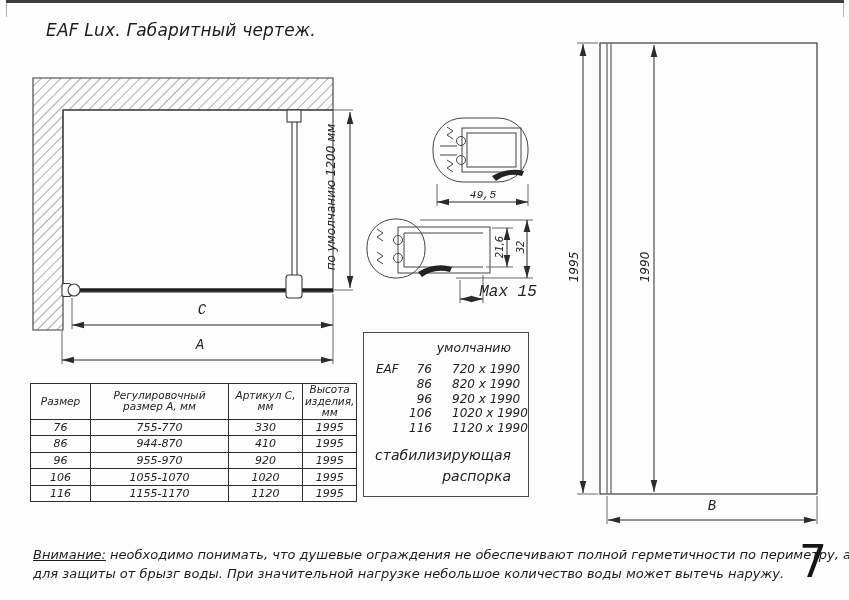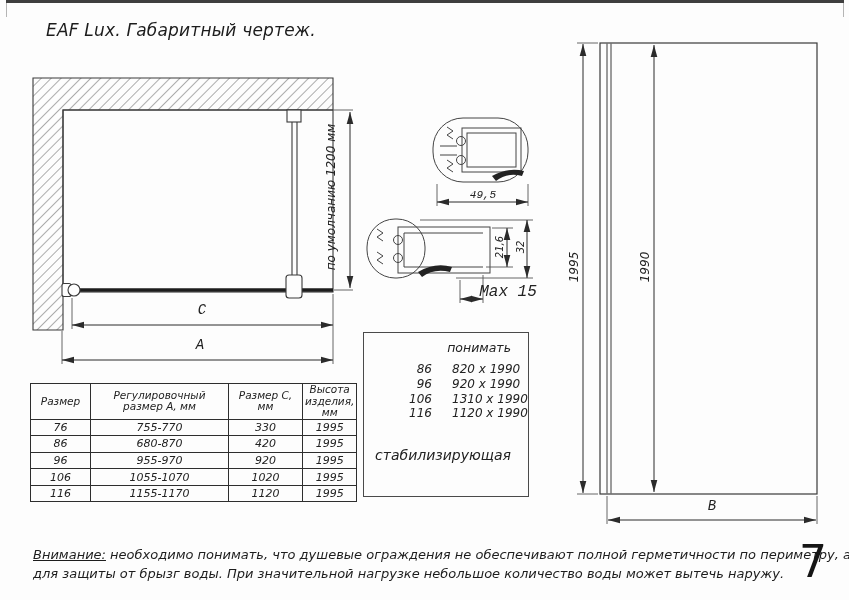--- a/index.html
+++ b/index.html
@@ -167,35 +167,35 @@
     <colgroup>
         <col style="width:60px">
         <col style="width:138px">
         <col style="width:74px">
         <col style="width:45px">
       </colgroup>
     <thead>
       <tr>
         <th>Размер</th>
         <th>Регулировочный размер А, мм</th>
-        <th>Размер C, мм</th>
+        <th>Артикул C, мм</th>
         <th>Высота изделия, мм</th>
       </tr>
     </thead>
     <tbody>
       <tr>
         <td>76</td>
         <td>755-770</td>
         <td>330</td>
         <td>1995</td>
       </tr>
       <tr>
         <td>86</td>
-        <td>680-870</td>
-        <td>420</td>
+        <td>944-870</td>
+        <td>410</td>
         <td>1995</td>
       </tr>
       <tr>
         <td>96</td>
         <td>955-970</td>
         <td>920</td>
         <td>1995</td>
       </tr>
       <tr>
         <td>106</td>
@@ -206,45 +206,51 @@
       <tr>
         <td>116</td>
         <td>1155-1170</td>
         <td>1120</td>
         <td>1995</td>
       </tr>
     </tbody>
   </table>
 
   <div id="size-box" class="abs">
-    <div class="sb-header">понимать</div>
+    <div class="sb-header">умолчанию</div>
     <div class="sb-rows">
+      <div class="sb-row">
+        <span class="sb-series">EAF</span>
+        <span class="sb-art">76</span>
+        <span class="sb-size">720 x 1990</span>
+      </div>
       <div class="sb-row">
         <span class="sb-series"></span>
         <span class="sb-art">86</span>
         <span class="sb-size">820 x 1990</span>
       </div>
       <div class="sb-row">
         <span class="sb-series"></span>
         <span class="sb-art">96</span>
         <span class="sb-size">920 x 1990</span>
       </div>
       <div class="sb-row">
         <span class="sb-series"></span>
         <span class="sb-art">106</span>
-        <span class="sb-size">1310 x 1990</span>
+        <span class="sb-size">1020 x 1990</span>
       </div>
       <div class="sb-row">
         <span class="sb-series"></span>
         <span class="sb-art">116</span>
         <span class="sb-size">1120 x 1990</span>
       </div>
     </div>
     <div class="sb-footer">
       <div>стабилизирующая</div>
+      <div>распорка</div>
     </div>
   </div>
 
   <div id="warning" class="abs">
     <div>
       <span class="u">Внимание:</span>
       <span>необходимо понимать, что душевые ограждения не обеспечивают полной герметичности по периметру, а предназначены</span>
     </div>
     <div>для защиты от брызг воды. При значительной нагрузке небольшое количество воды может вытечь наружу.</div>
   </div>

